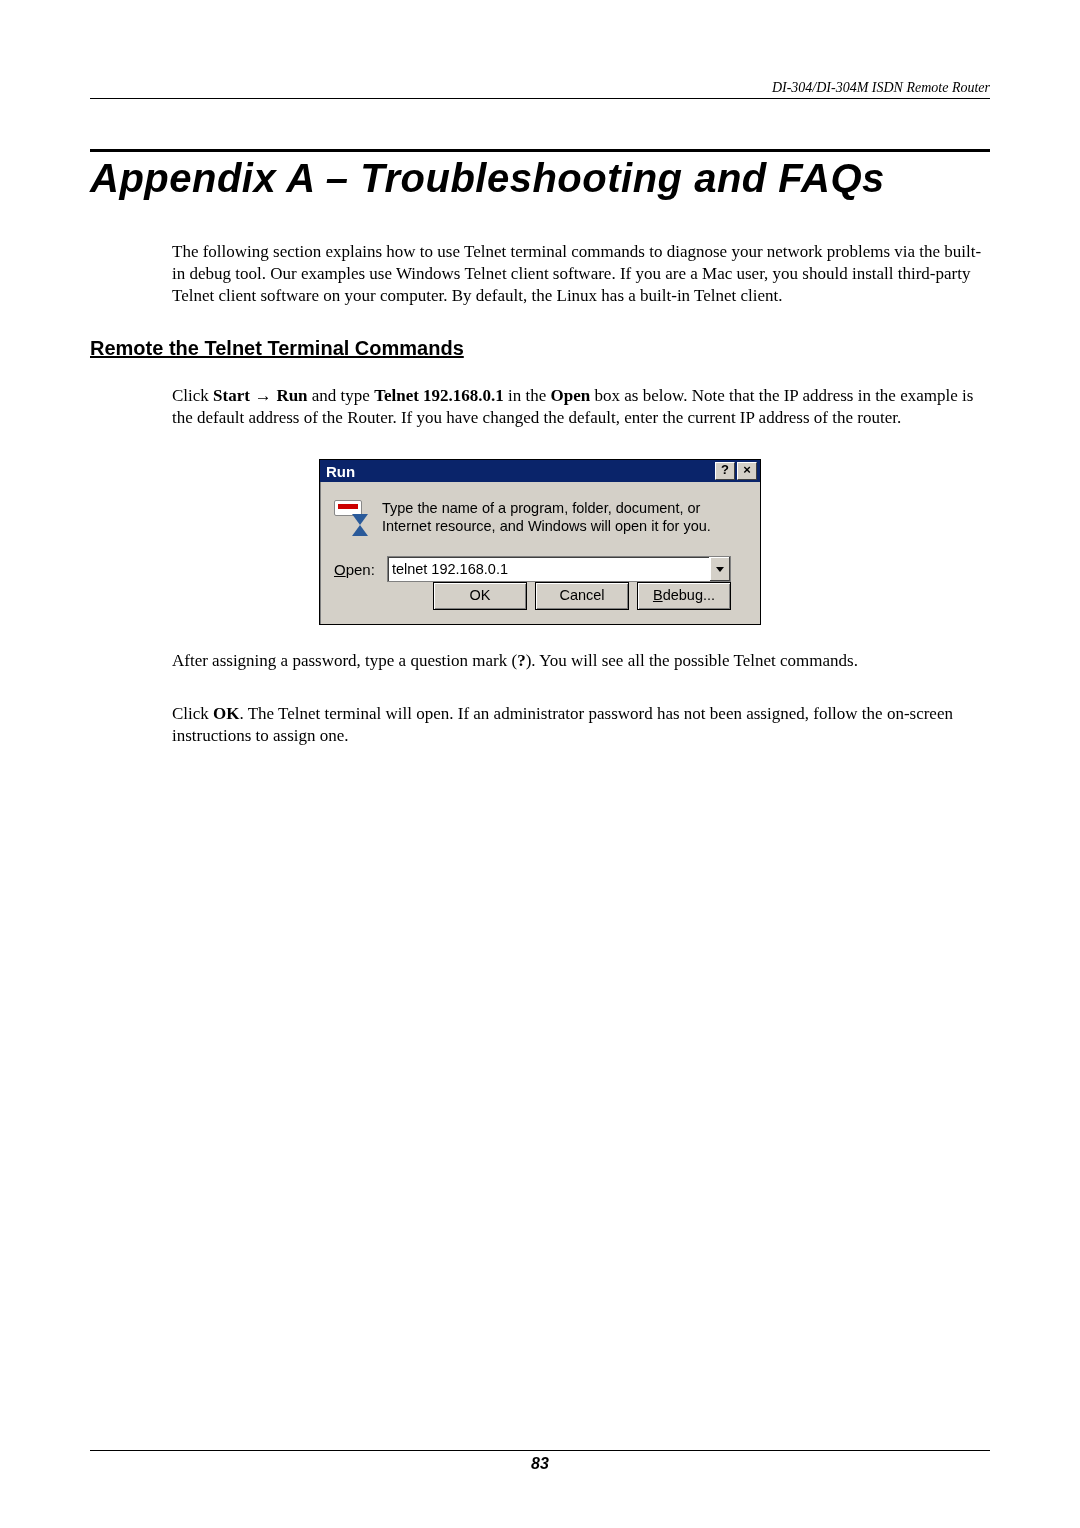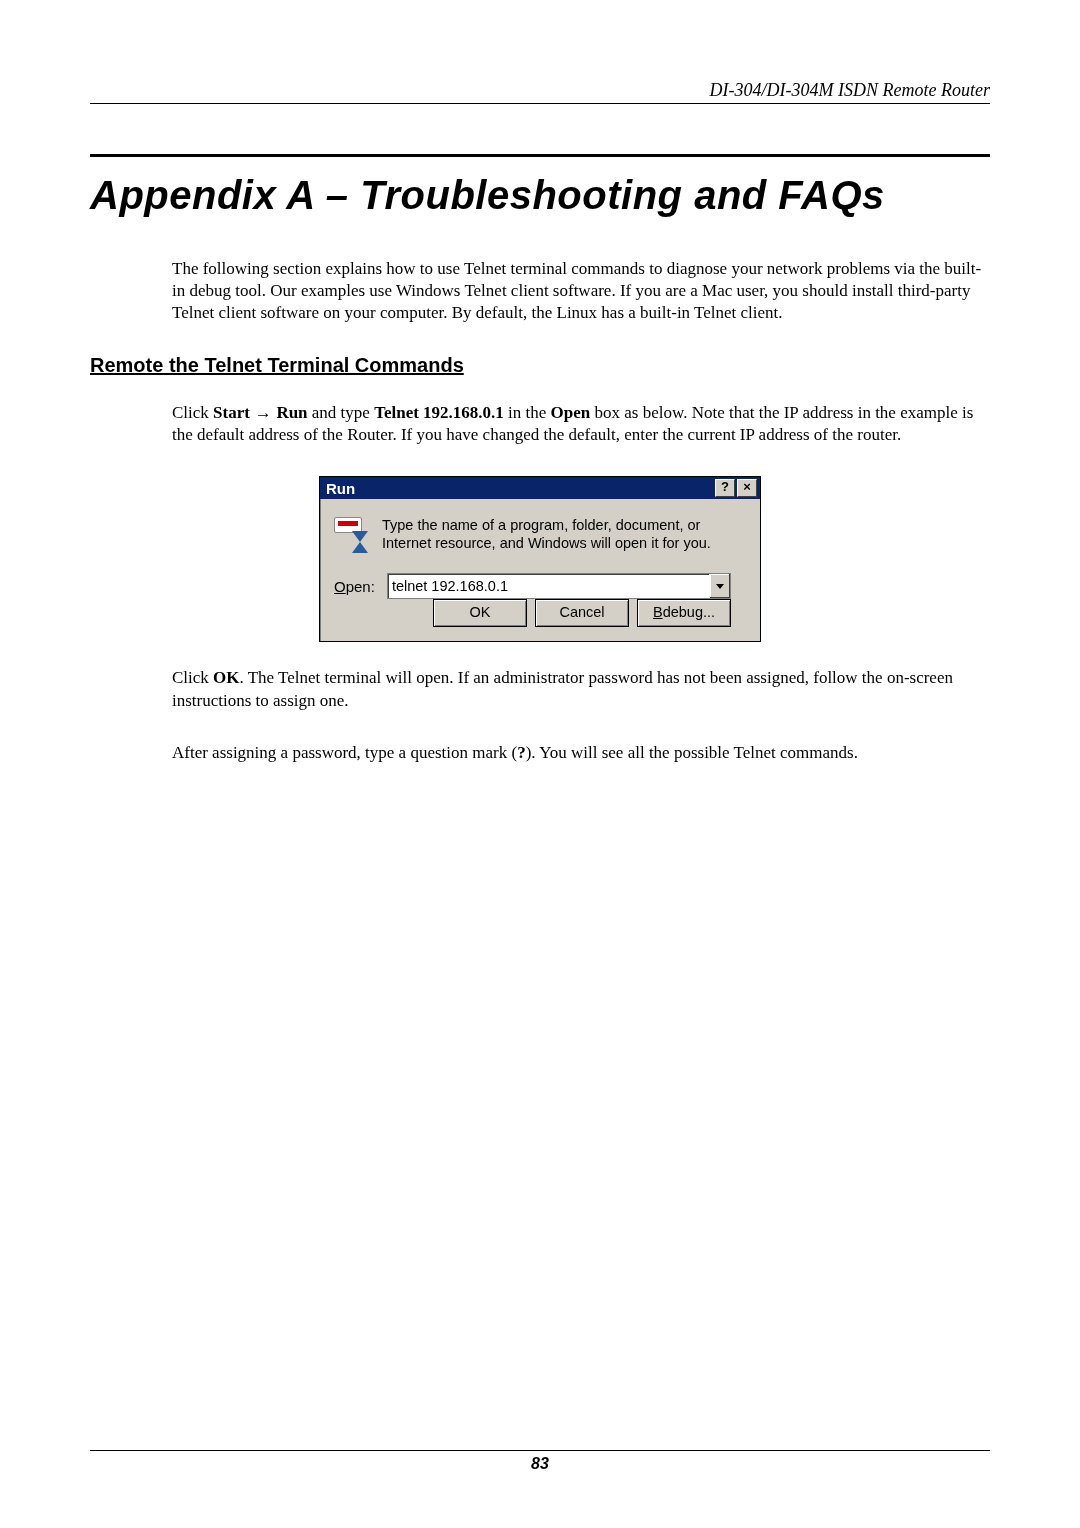--- a/index.html
+++ b/index.html
@@ -17,25 +17,25 @@
     padding: 80px 90px 60px 90px;
   }
   .header-region {
     border-bottom: 1.5px solid #000;
     padding-bottom: 2px;
     margin-bottom: 50px;
   }
   .header-text {
     text-align: right;
     font-style: italic;
-    font-size: 18px;
+    font-size: 14px;
   }
   .title-region {
     border-top: 3px solid #000;
-    padding-top: 16px;
+    padding-top: 4px;
     margin-bottom: 40px;
   }
   .title {
     font-family: Arial, Helvetica, sans-serif;
     font-weight: bold;
     font-style: italic;
     font-size: 40px;
     margin: 0;
     letter-spacing: 0.5px;
   }
@@ -252,24 +252,24 @@
       </div>
       <div class="dlg-buttons">
         <div class="win-btn">OK</div>
         <div class="win-btn">Cancel</div>
         <div class="win-btn"><span class="ul">B</span><span>debug...</span></div>
       </div>
     </div>
   </div>
 
   <p class="body-text">
+    <span>After assigning a password, type a question mark (</span><span class="b">?</span><span>). You will see all the possible Telnet commands.</span>
+  </p>
+
+  <p class="body-text">
     <span>Click </span><span class="b">OK</span><span>. The Telnet terminal will open. If an administrator password has not been assigned, follow the on-screen instructions to assign one.</span>
   </p>
 
-  <p class="body-text">
-    <span>After assigning a password, type a question mark (</span><span class="b">?</span><span>). You will see all the possible Telnet commands.</span>
-  </p>
-
   <div class="footer-region">
     <span class="page-num">83</span>
   </div>
 
 </div>
 
 </body></html>

